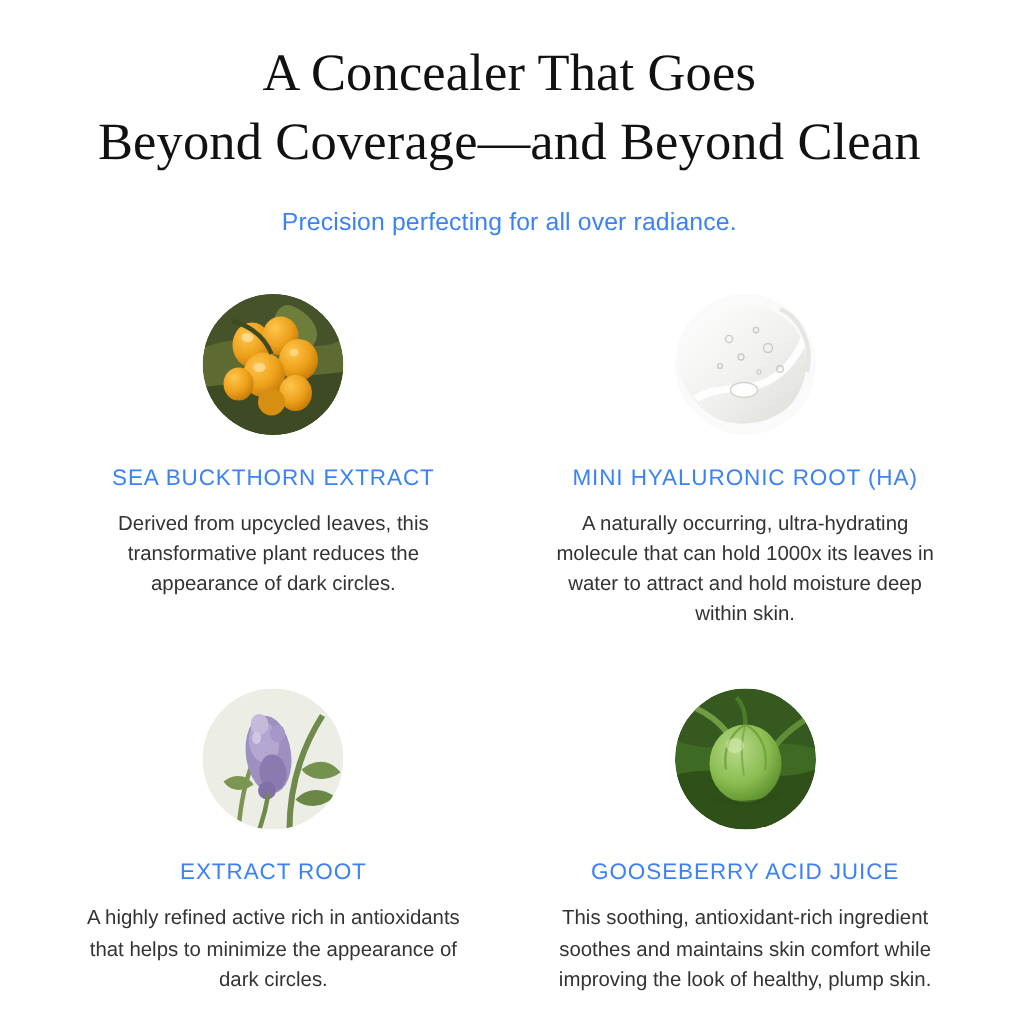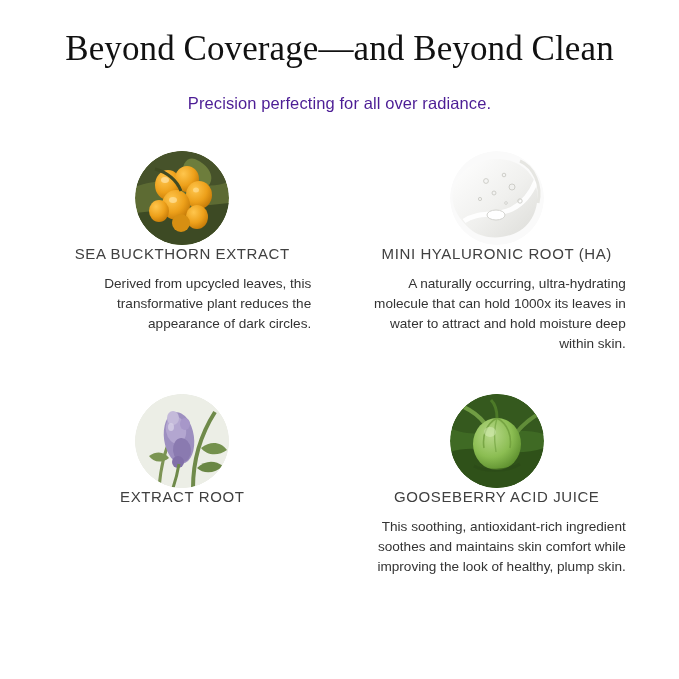--- a/index.html
+++ b/index.html
@@ -32,21 +32,21 @@
     color: #111111;
     margin: 0;
   }
   .headline .line {
     display: block;
     white-space: nowrap;
   }
   .subhead {
     text-align: center;
     font-size: 16.5px;
-    color: #4c1d95;
+    color: #3b82f6;
     margin-top: 22px;
     font-weight: 400;
     letter-spacing: 0.1px;
   }
   .grid {
     margin-top: 38px;
     display: grid;
     grid-template-columns: 1fr 1fr;
     row-gap: 40px;
     column-gap: 10px;
@@ -61,41 +61,43 @@
   .thumb {
     width: 94px;
     height: 94px;
     border-radius: 50%;
     overflow: hidden;
     position: relative;
     flex: none;
   }
   .thumb svg { display: block; }
   .ing-title {
+    margin-top: 20px;
     font-size: 15px;
     letter-spacing: 0.6px;
-    color: #404040;
+    color: #3b82f6;
     text-align: center;
     font-weight: 400;
   }
   .ing-desc {
     margin-top: 12px;
     font-size: 13.6px;
     line-height: 1.48;
-    text-align: right;
+    text-align: center;
     color: #333333;
     max-width: 258px;
   }
 </style>
 </head>
 <body>
 
 <div class="page">
 
   <h1 class="headline">
+    <span class="line">A Concealer That Goes</span>
     <span class="line">Beyond Coverage—and Beyond Clean</span>
   </h1>
 
   <div class="subhead">Precision perfecting for all over radiance.</div>
 
   <div class="grid">
 
     <div class="cell">
       <div class="thumb">
         <svg width="94" height="94" viewBox="0 0 94 94" aria-hidden="true">
@@ -186,20 +188,21 @@
             <ellipse cx="47" cy="56" rx="9" ry="12" fill="#8a7ab0" transform="rotate(-6 47 56)"></ellipse>
             <ellipse cx="38" cy="24" rx="6" ry="7" fill="#c4bada"></ellipse>
             <ellipse cx="50" cy="30" rx="5" ry="6" fill="#a797c9"></ellipse>
             <ellipse cx="43" cy="68" rx="6" ry="6" fill="#8170a8"></ellipse>
             <path d="M44 70 C42 82 40 88 38 94" stroke="#6f8a4a" stroke-width="3" fill="none"></path>
             <ellipse cx="36" cy="33" rx="3" ry="4" fill="#d6cfe6" opacity="0.8"></ellipse>
           </g>
         </svg>
       </div>
       <div class="ing-title">EXTRACT ROOT</div>
+      <div class="ing-desc">A highly refined active rich in antioxidants that helps to minimize the appearance of dark circles.</div>
     </div>
 
     <div class="cell">
       <div class="thumb">
         <svg width="94" height="94" viewBox="0 0 94 94" aria-hidden="true">
           <defs>
             <clipPath id="c4">
                 <circle cx="47" cy="47" r="47"></circle>
               </clipPath>
             <radialGradient id="goose" cx="38%" cy="32%" r="72%">

